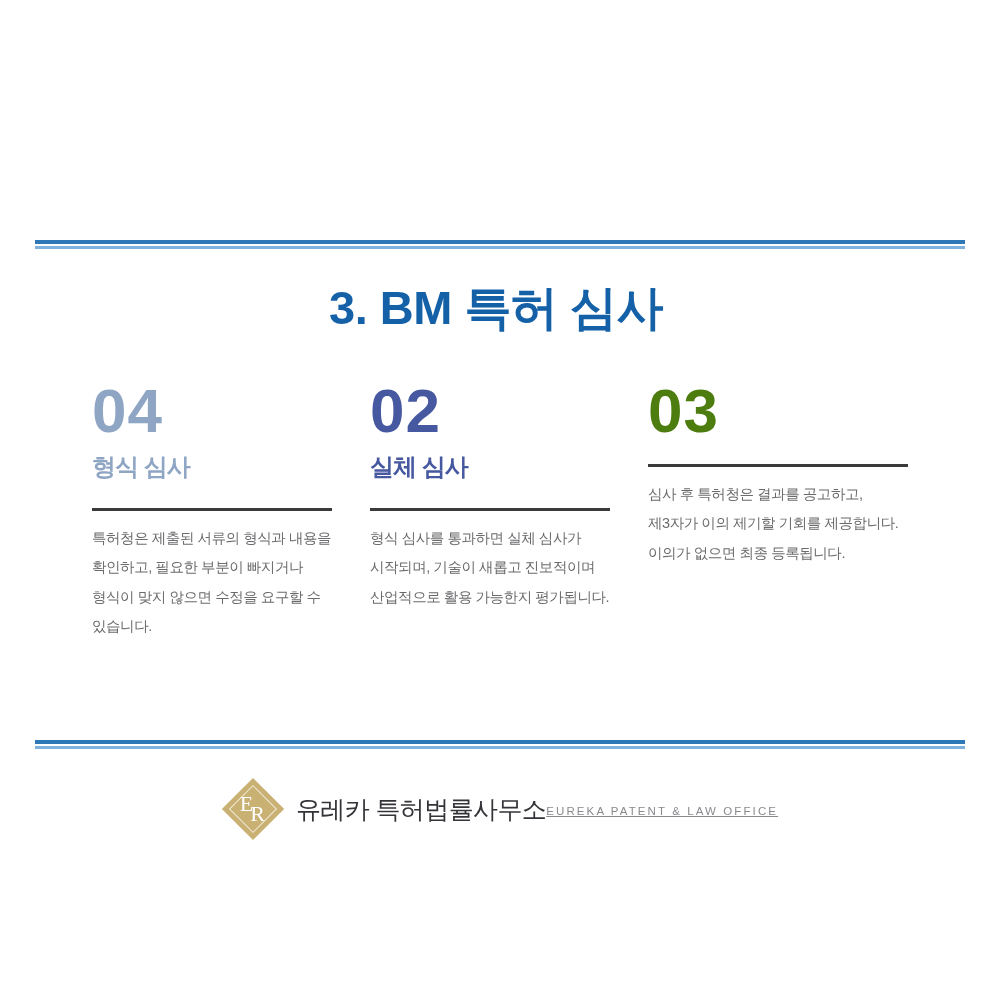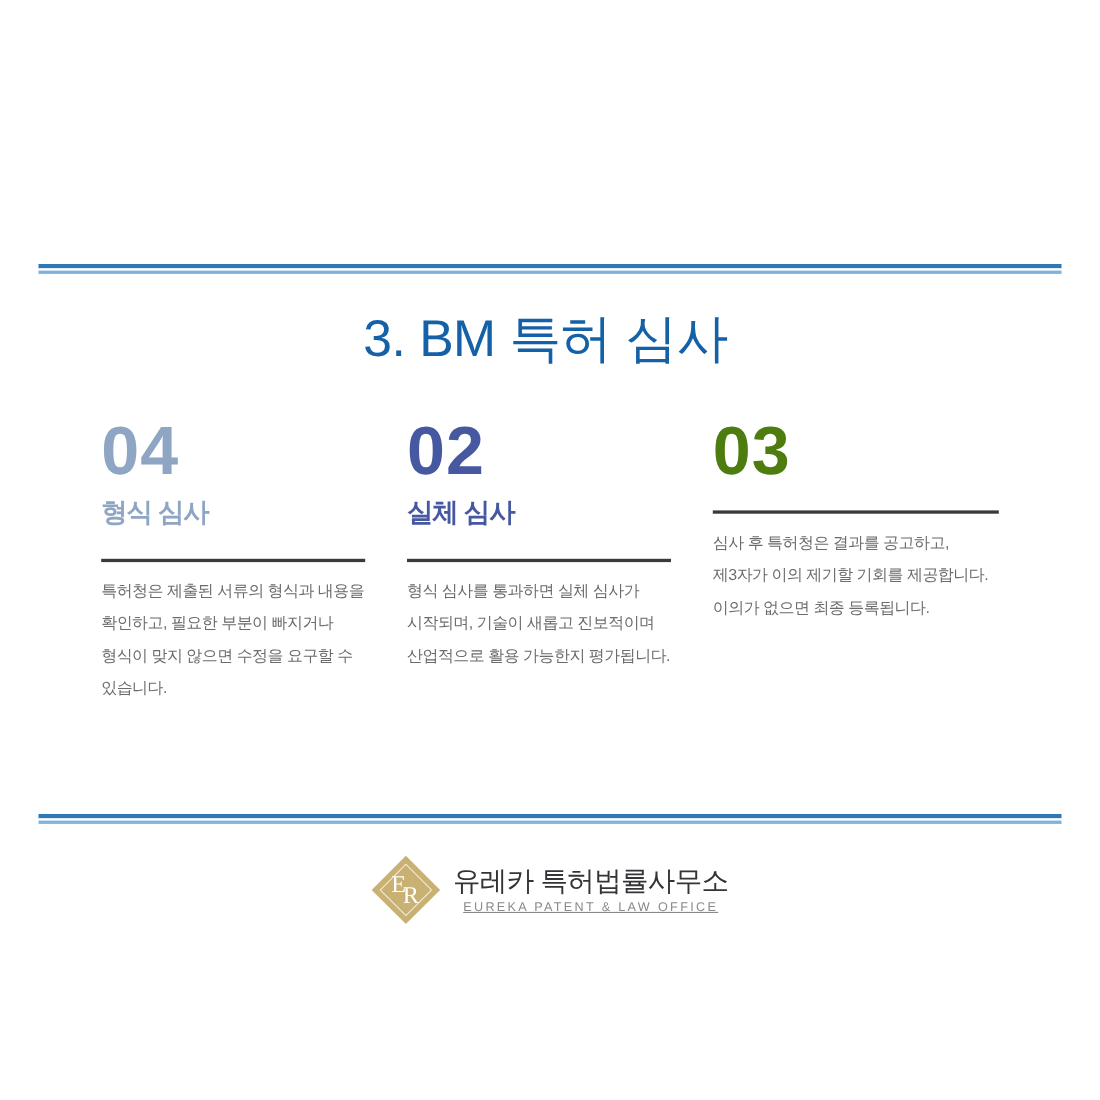--- a/index.html
+++ b/index.html
@@ -58,21 +58,21 @@
   .divider.bottom { top: 740px; }
 
   
   .slide-title {
     position: absolute;
     top: 281px;
     left: 0;
     width: 992px;
     text-align: center;
     font-size: 47px;
-    font-weight: normal;
+    font-weight: bold;
     color: #1561A8;
     letter-spacing: -0.5px;
     line-height: 1.15;
     white-space: nowrap;
   }
 
   
   .columns {
     position: absolute;
     top: 382px;
@@ -183,21 +183,21 @@
     left: 1px;
   }
   .logo-mark .monogram .m-r {
     position: relative;
     top: 5px;
     left: -2px;
   }
   .logo-text {
     margin-left: 12px;
     display: flex;
-    flex-direction: column;
+    flex-direction: row;
     align-items: center;
   }
   .logo-name-kr {
     font-size: 25px;
     color: #333338;
     letter-spacing: -0.6px;
     line-height: 1.15;
     white-space: nowrap;
   }
   .logo-name-en {

